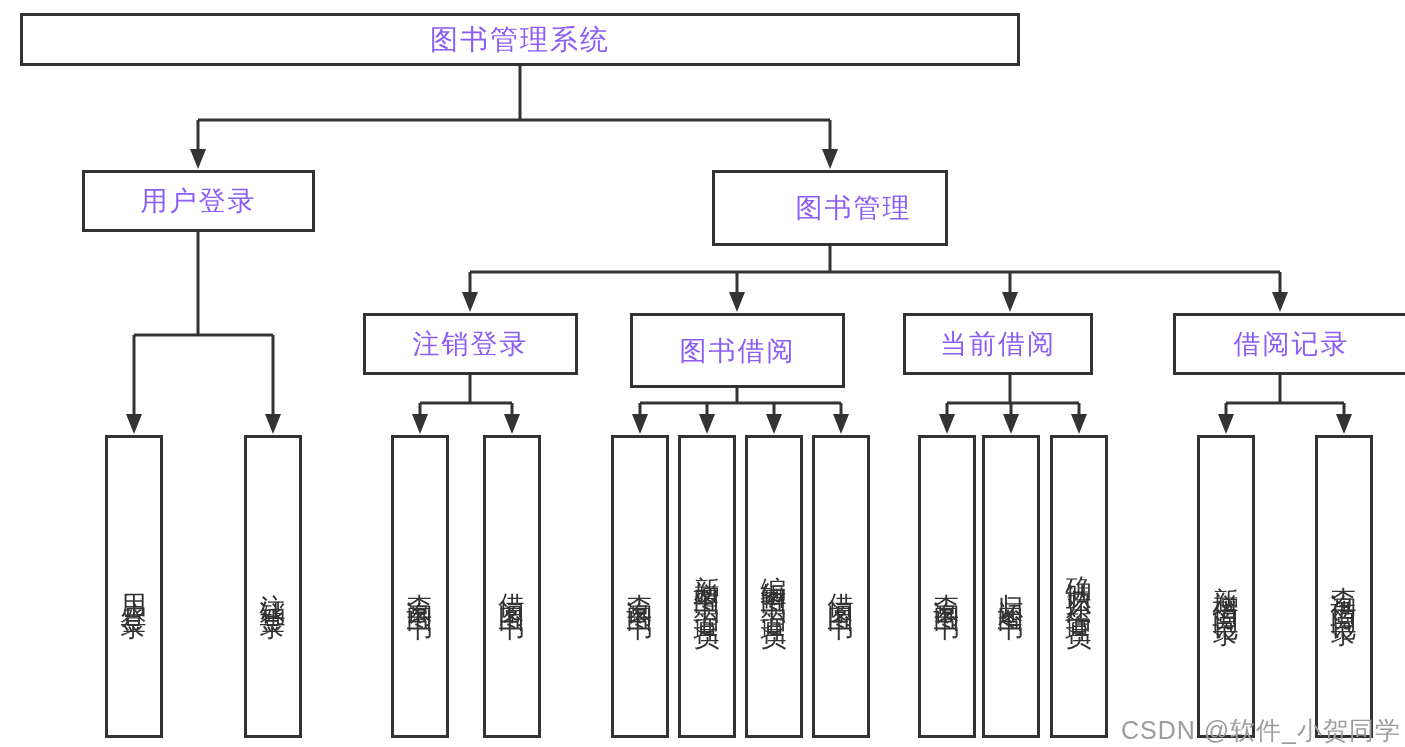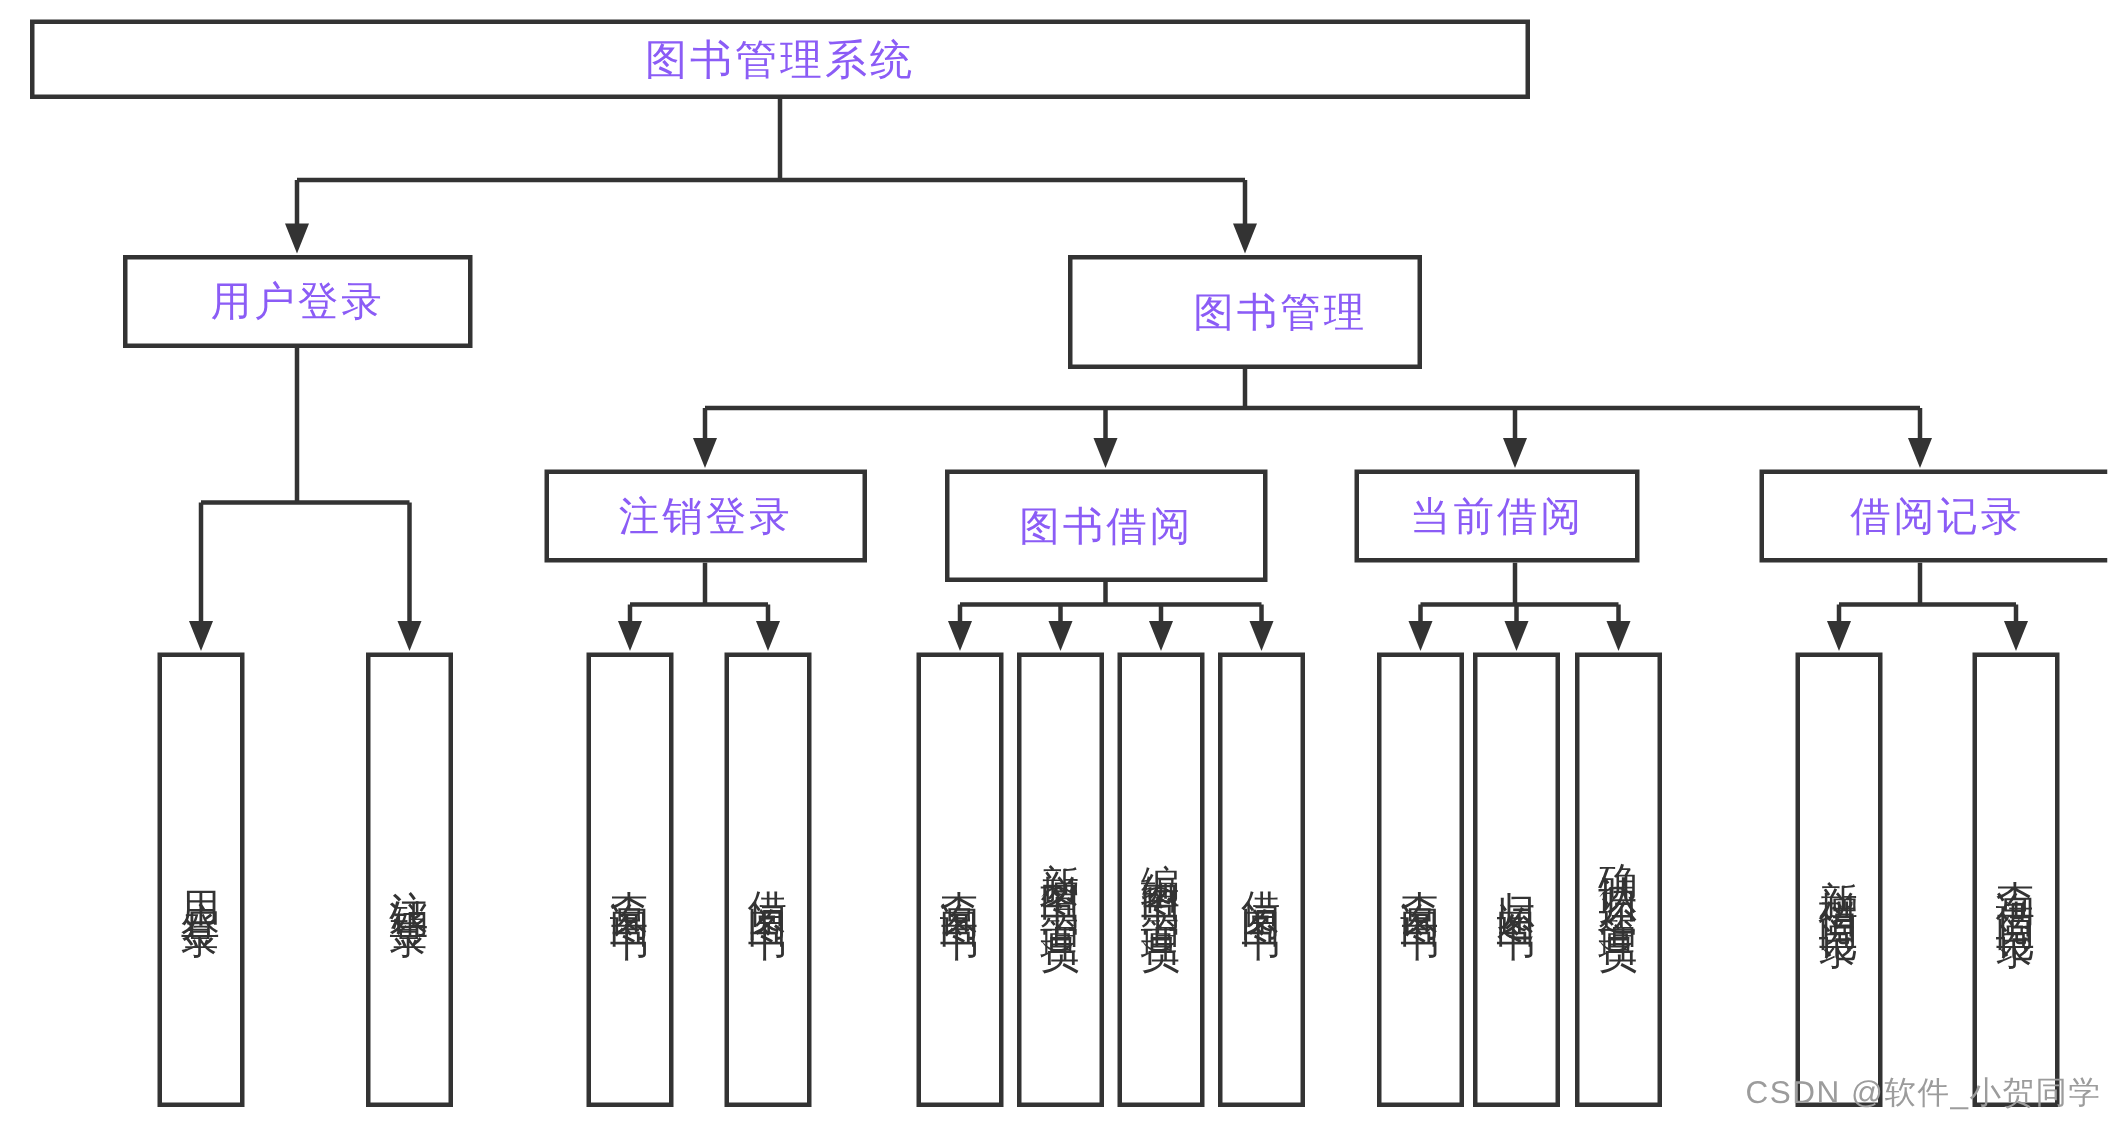--- a/index.html
+++ b/index.html
@@ -63,21 +63,21 @@
   .lf8  { left: 812px; }
   .lf9  { left: 918px; }
   .lf10 { left: 982px; }
   .lf11 { left: 1050px; }
   .lf12 { left: 1197px; }
   .lf13 { left: 1315px; }
   .watermark {
     position: absolute;
     right: 4px;
     top: 714px;
-    font-size: 21px;
+    font-size: 25px;
     letter-spacing: 1px;
     color: #9c9c9c;
     z-index: 5;
     white-space: nowrap;
   }
 </style>
 </head>
 <body>
 
 <div class="stage">

